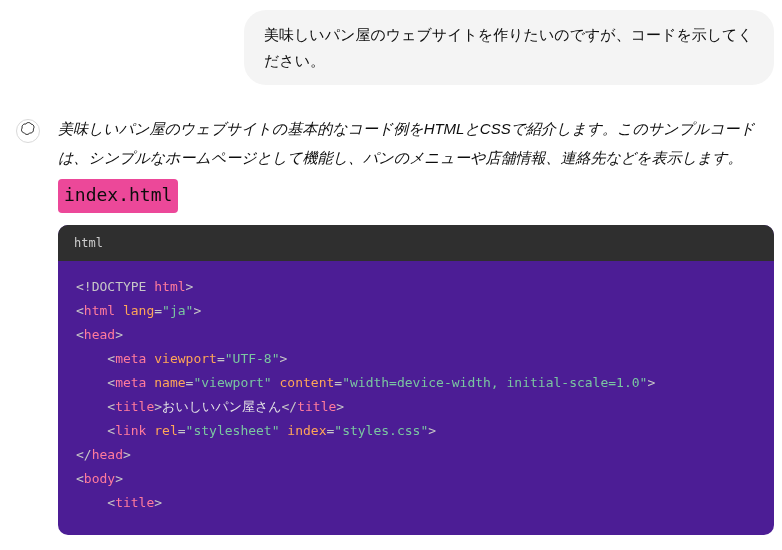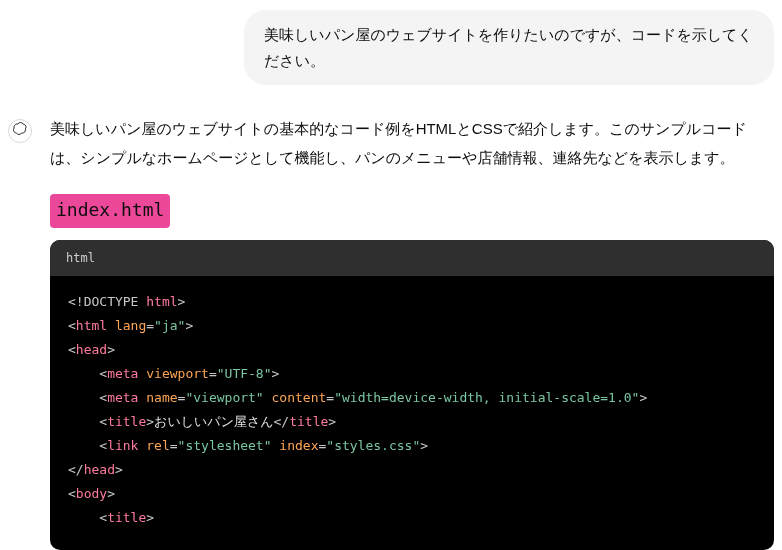--- a/index.html
+++ b/index.html
@@ -6,58 +6,58 @@
 body {
   font-family: -apple-system, BlinkMacSystemFont, "Segoe UI", Helvetica, Arial, sans-serif;
   background: #fff;
   width: 782px;
   height: 550px;
   overflow: hidden;
   font-size: 15px;
   line-height: 1.7;
   color: #0d0d0d;
 }
-.container { padding: 10px 8px 0 8px; }
+.container { padding: 10px 8px 0 16px; }
 .user-row { display: flex; justify-content: flex-end; margin-bottom: 30px; }
 .user-bubble {
   background: #f4f4f4;
   border-radius: 22px;
   padding: 12px 20px;
   max-width: 530px;
   font-size: 15px;
   line-height: 1.7;
 }
 .assistant-row { display: flex; gap: 18px; }
 .avatar {
   flex: 0 0 24px;
   width: 24px; height: 24px;
   border: 1px solid #d9d9d9;
   border-radius: 50%;
   display: flex; align-items: center; justify-content: center;
   margin-top: 4px;
 }
 .avatar svg { width: 15px; height: 15px; }
 .assistant-content { flex: 1; min-width: 0; }
-.intro { margin-bottom: 22px; font-size: 15px; line-height: 1.9; }
+.intro { margin-bottom: 7px; font-size: 15px; line-height: 1.9; font-style: italic; }
 h3.section {
   font-size: 19px;
   font-weight: 700;
   margin-bottom: 12px;
   display: flex; align-items: center; gap: 6px;
 }
 h3.section .fname {
   font-family: ui-monospace, SFMono-Regular, Menlo, Consolas, monospace;
   background: #ec4899;
   border-radius: 4px;
   padding: 1px 6px 2px;
   font-size: 18px;
   font-weight: 500;
 }
 .codeblock {
-  background: #000000;
+  background: #4c1d95;
   border-radius: 10px;
   overflow: hidden;
   font-family: ui-monospace, SFMono-Regular, Menlo, Consolas, monospace;
   font-size: 13px;
 }
 .codehdr {
   background: #2f2f2f;
   color: #cdcdcd;
   display: flex; justify-content: space-between; align-items: center;
   padding: 8px 16px;

